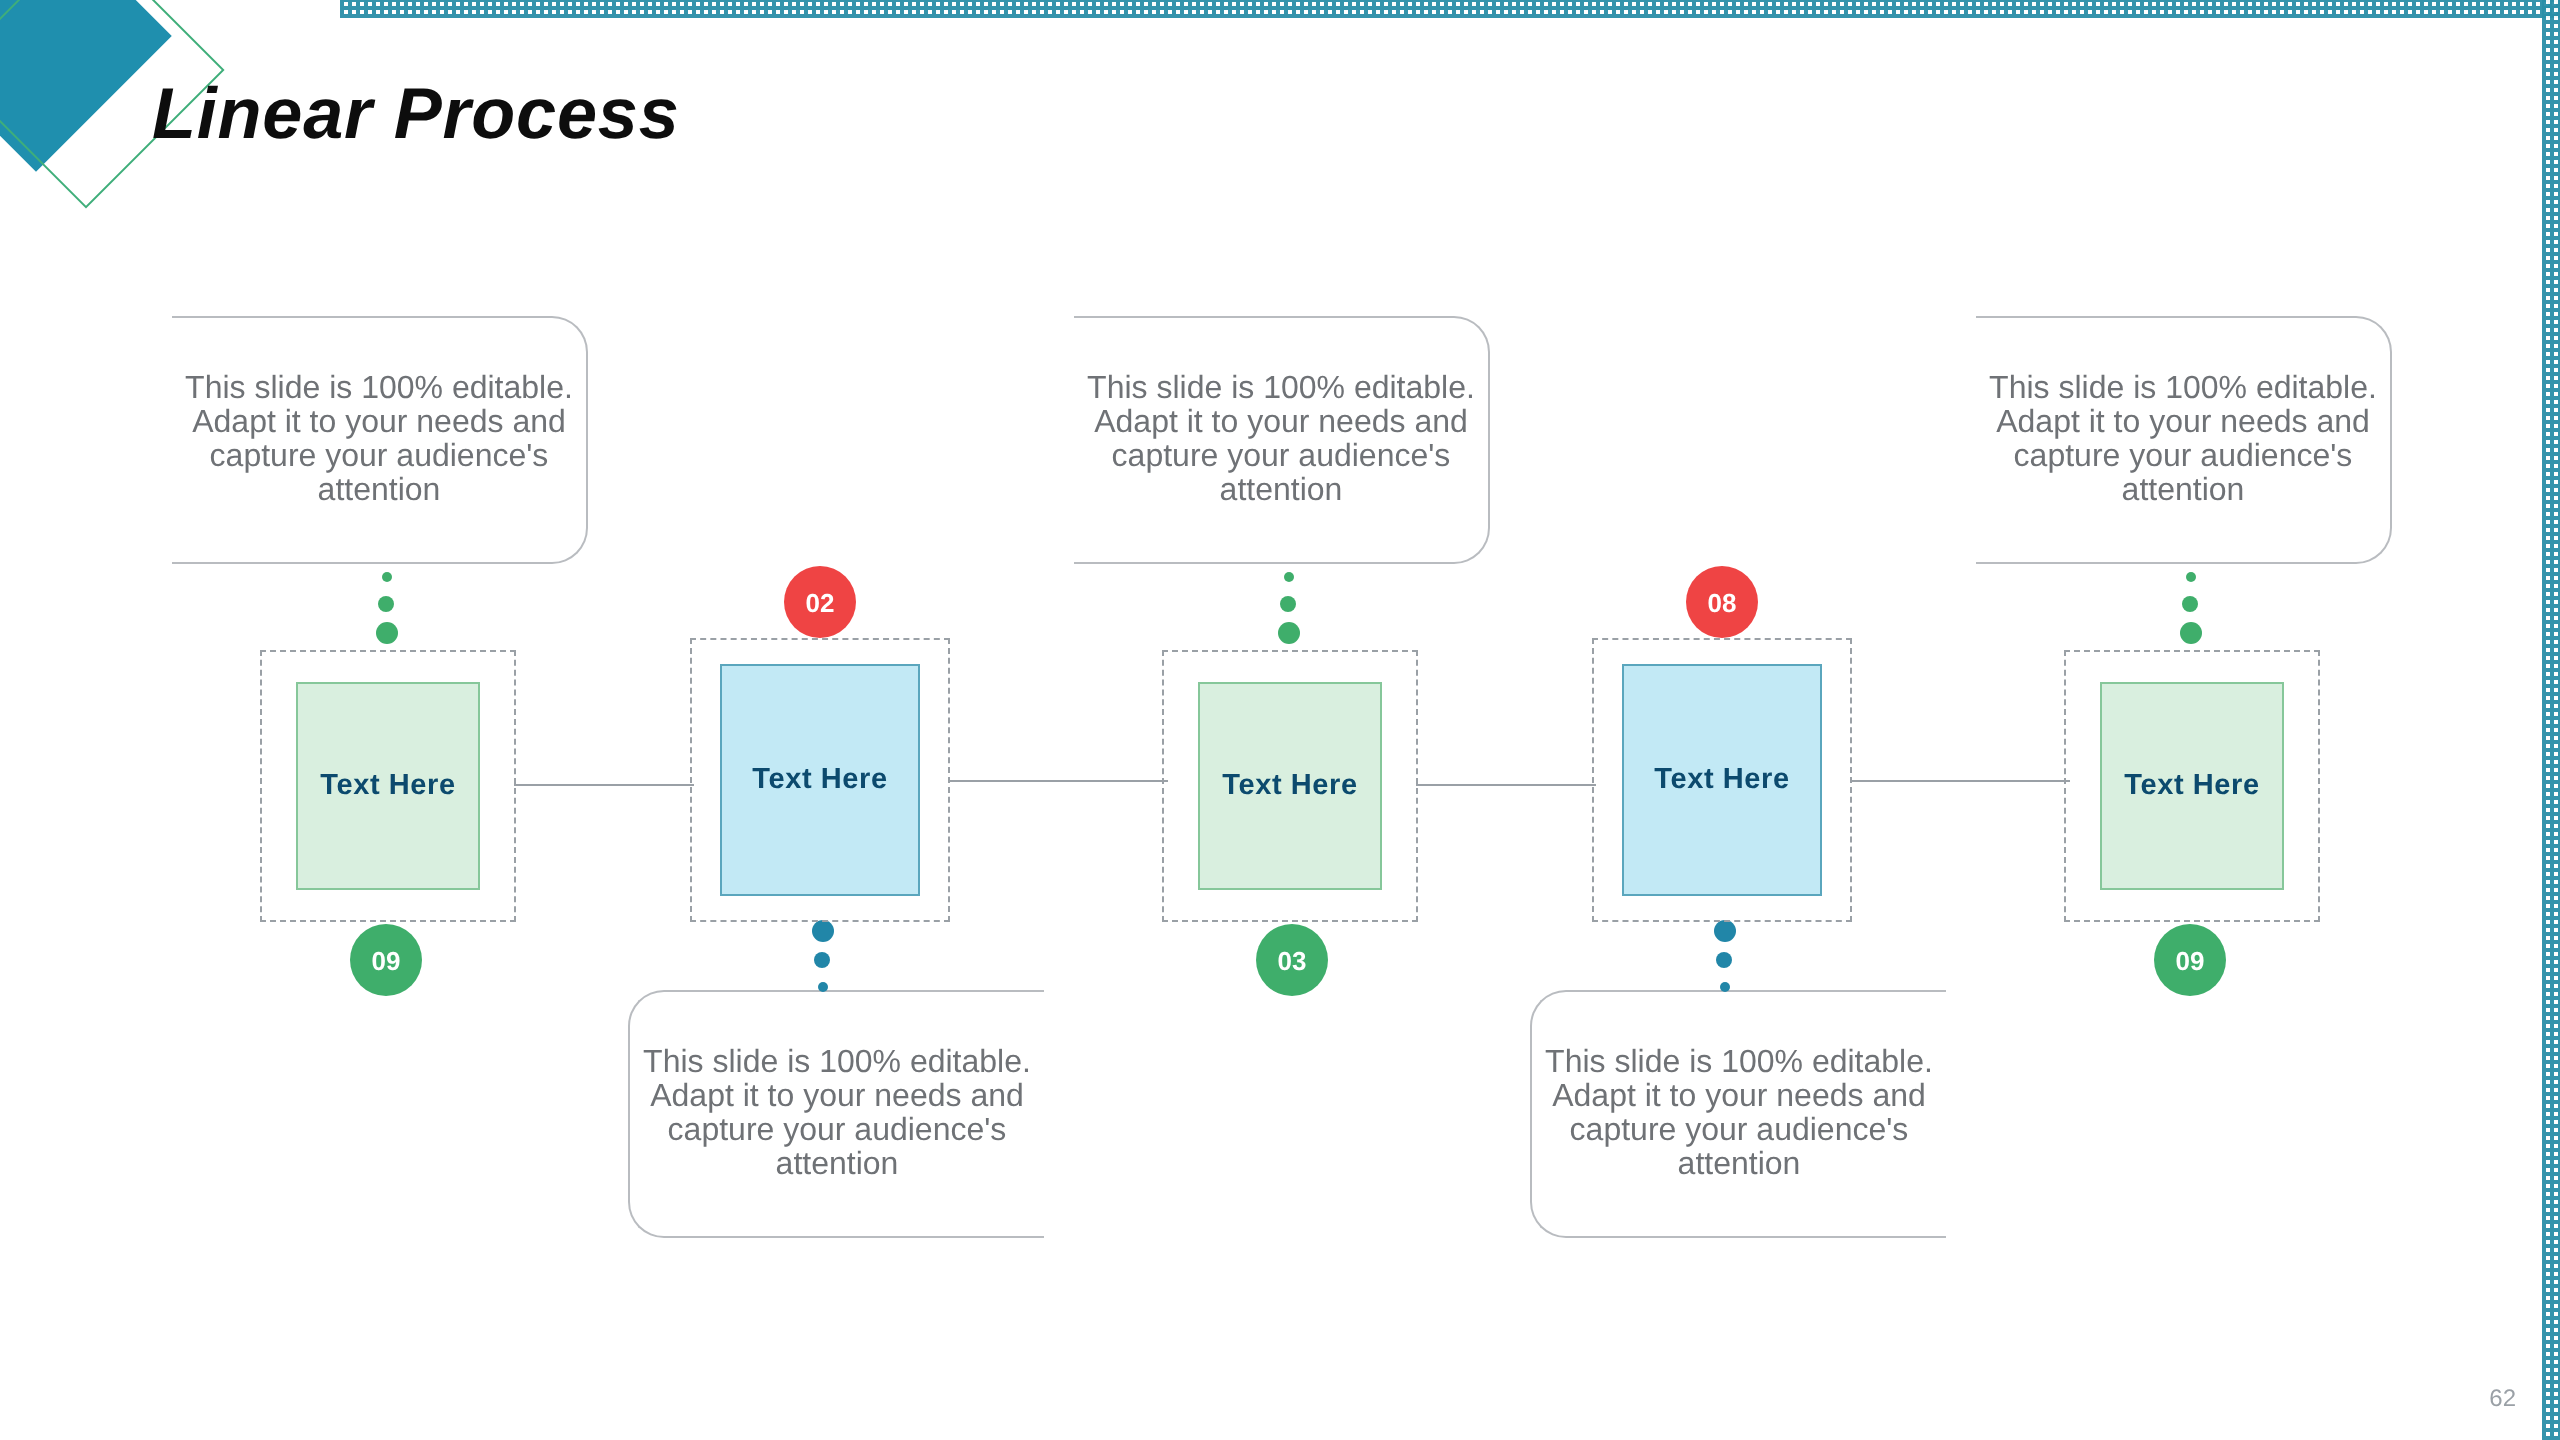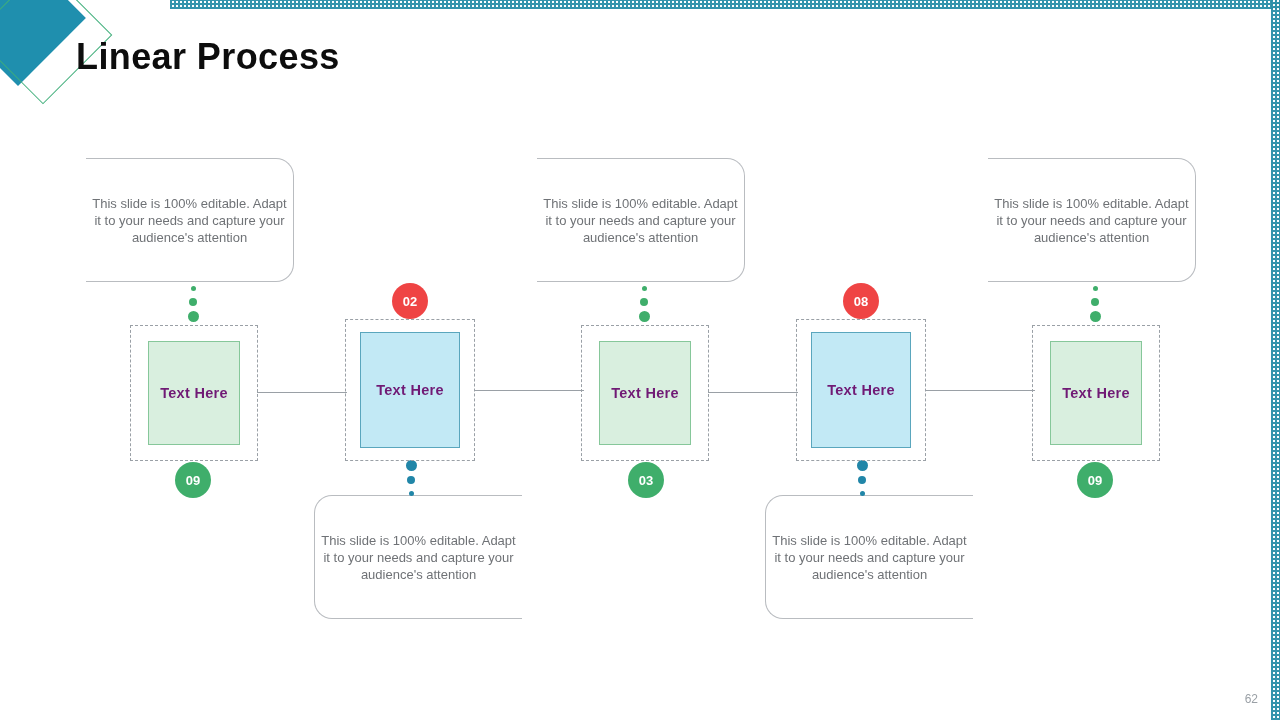--- a/index.html
+++ b/index.html
@@ -58,29 +58,30 @@
 
   
   .slide-title {
     position: absolute;
     left: 76px;
     top: 36px;
     font-size: 36px;
     font-weight: bold;
     letter-spacing: .4px;
     color: #0d0d0d;
+    font-style: italic;
   }
 
   
   .callout {
     position: absolute;
     box-sizing: border-box;
     width: 208px;
     height: 124px;
-    font-size: 13px;
+    font-size: 16px;
     line-height: 17px;
     color: #6f7276;
     text-align: center;
     display: flex;
     align-items: center;
     justify-content: center;
     padding: 0 6px;
   }
   .callout.up {
     
@@ -128,21 +129,21 @@
   .stage.green { width: 128px; height: 136px; }
   .stage.blue  { width: 130px; height: 142px; }
 
   .inner {
     box-sizing: border-box;
     display: flex;
     align-items: center;
     justify-content: center;
     font-size: 14.5px;
     font-weight: bold;
-    color: #701a75;
+    color: #0c4a6e;
     letter-spacing: .3px;
   }
   .inner.green {
     width: 92px; height: 104px;
     background: #d9efdf;
     border: 1px solid #86c79a;
   }
   .inner.blue {
     width: 100px; height: 116px;
     background: #c2e9f5;

